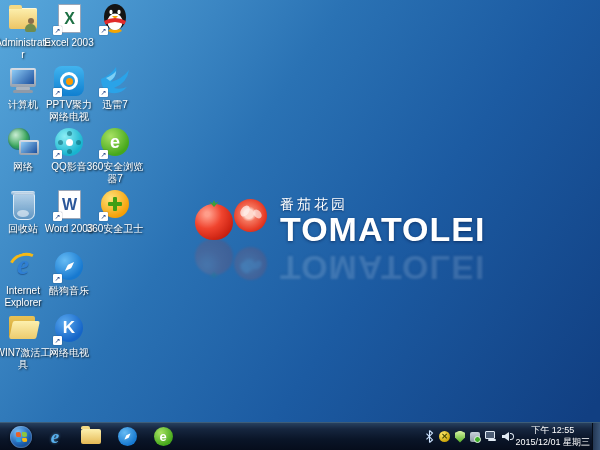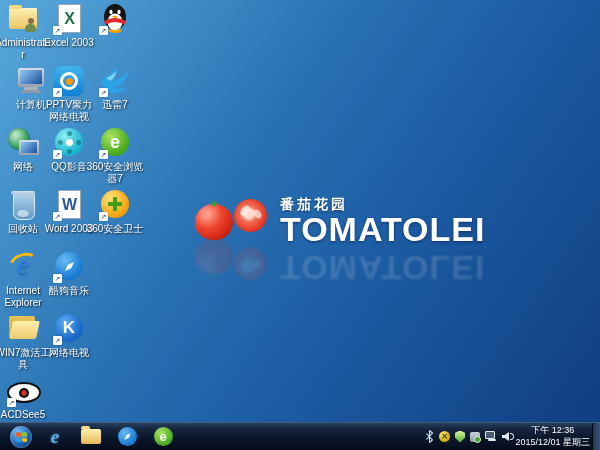--- a/index.html
+++ b/index.html
@@ -109,21 +109,21 @@
     background:radial-gradient(circle at 32% 28%,#ff9d8a 6%,#f0442e 40%,#c01708 85%);}
   .tomato.whole::before{content:"";position:absolute;left:14px;top:-4px;width:10px;height:7px;background:#3f9e3a;
     clip-path:polygon(50% 100%,0 20%,35% 45%,50% 0,65% 45%,100% 20%);}
   .tomato.cut{left:42px;top:3px;width:33px;height:33px;border-radius:50%;
     background:radial-gradient(circle at 45% 45%,#ffd9cc 0 18%,#f4745c 30%,#e8402a 60%,#c01708 92%);}
   .tomato.cut::before{content:"";position:absolute;left:7px;top:6px;width:8px;height:12px;border-radius:50%;
     background:rgba(255,240,235,.75);transform:rotate(35deg);}
   .tomato.cut::after{content:"";position:absolute;right:6px;top:10px;width:7px;height:10px;border-radius:50%;
     background:rgba(255,240,235,.65);transform:rotate(-40deg);}
   #logo-text{position:absolute;left:88px;top:0;color:#fff;}
-  #logo-cn{font-size:14px;font-weight:bold;letter-spacing:3px;text-shadow:0 1px 2px rgba(0,20,60,.5);}
+  #logo-cn{font-size:14px;font-weight:normal;letter-spacing:3px;text-shadow:0 1px 2px rgba(0,20,60,.5);}
   #logo-en{font-size:34px;font-weight:bold;letter-spacing:1px;line-height:30px;text-shadow:0 1px 3px rgba(0,20,60,.55);}
   #logo-reflect{position:absolute;left:0;top:47px;width:290px;height:40px;transform:scaleY(-1);
     opacity:.14;filter:blur(1px);pointer-events:none;}
 
   
   #taskbar{position:absolute;left:0;top:422px;width:600px;height:28px;
     background:linear-gradient(#27405f 0%,#16263f 22%,#0a1528 60%,#060d1c 100%);
     border-top:1px solid #3e5d78;box-sizing:border-box;}
   .tb-btn{position:absolute;top:0;height:27px;width:34px;display:flex;align-items:center;justify-content:center;cursor:pointer;}
   .orb{width:22px;height:22px;border-radius:50%;
@@ -172,21 +172,21 @@
 
 <div id="desktop">
 
   <div class="cell" style="left:0;top:2px">
     <div class="ic">
         <div class="folder"></div>
         <div class="admin-person"></div>
       </div>
     <div class="lbl">Administrator</div>
   </div>
-  <div class="cell" style="left:8px;top:64px">
+  <div class="cell" style="left:0;top:64px">
     <div class="ic">
         <div class="mon"></div>
         <div class="mon-base"></div>
       </div>
     <div class="lbl">计算机</div>
   </div>
   <div class="cell" style="left:0;top:126px">
     <div class="ic">
         <div class="globe"></div>
         <div class="mini-mon net-mini"></div>
@@ -204,27 +204,20 @@
         <div class="ie-ring"></div>
         <div class="ie-e">e</div>
       </div>
     <div class="lbl">Internet Explorer</div>
   </div>
   <div class="cell" style="left:0;top:312px">
     <div class="ic">
         <div class="ofolder"></div>
       </div>
     <div class="lbl">WIN7激活工具</div>
-  </div>
-  <div class="cell" style="left:0;top:374px">
-    <div class="ic">
-        <div class="eye"></div>
-        <div class="sc"></div>
-      </div>
-    <div class="lbl">ACDSee5</div>
   </div>
 
   <div class="cell" style="left:46px;top:2px">
     <div class="ic">
         <div class="page x-green">X</div>
         <div class="sc"></div>
       </div>
     <div class="lbl">Excel 2003</div>
   </div>
   <div class="cell" style="left:46px;top:126px">
@@ -357,18 +350,18 @@
           </svg>
       </span>
       <span class="t-ic t-coin">✕</span>
       <span class="t-ic t-shield"></span>
       <span class="t-ic t-gray"></span>
       <span class="t-ic t-net"></span>
       <span class="t-ic t-vol"></span>
     </div>
 
     <div id="clock">
-      <div>下午 12:36</div>
+      <div>下午 12:55</div>
       <div>2015/12/01 星期三</div>
     </div>
     <div id="showdesk"></div>
   </div>
 </div>
 
 </body></html>

